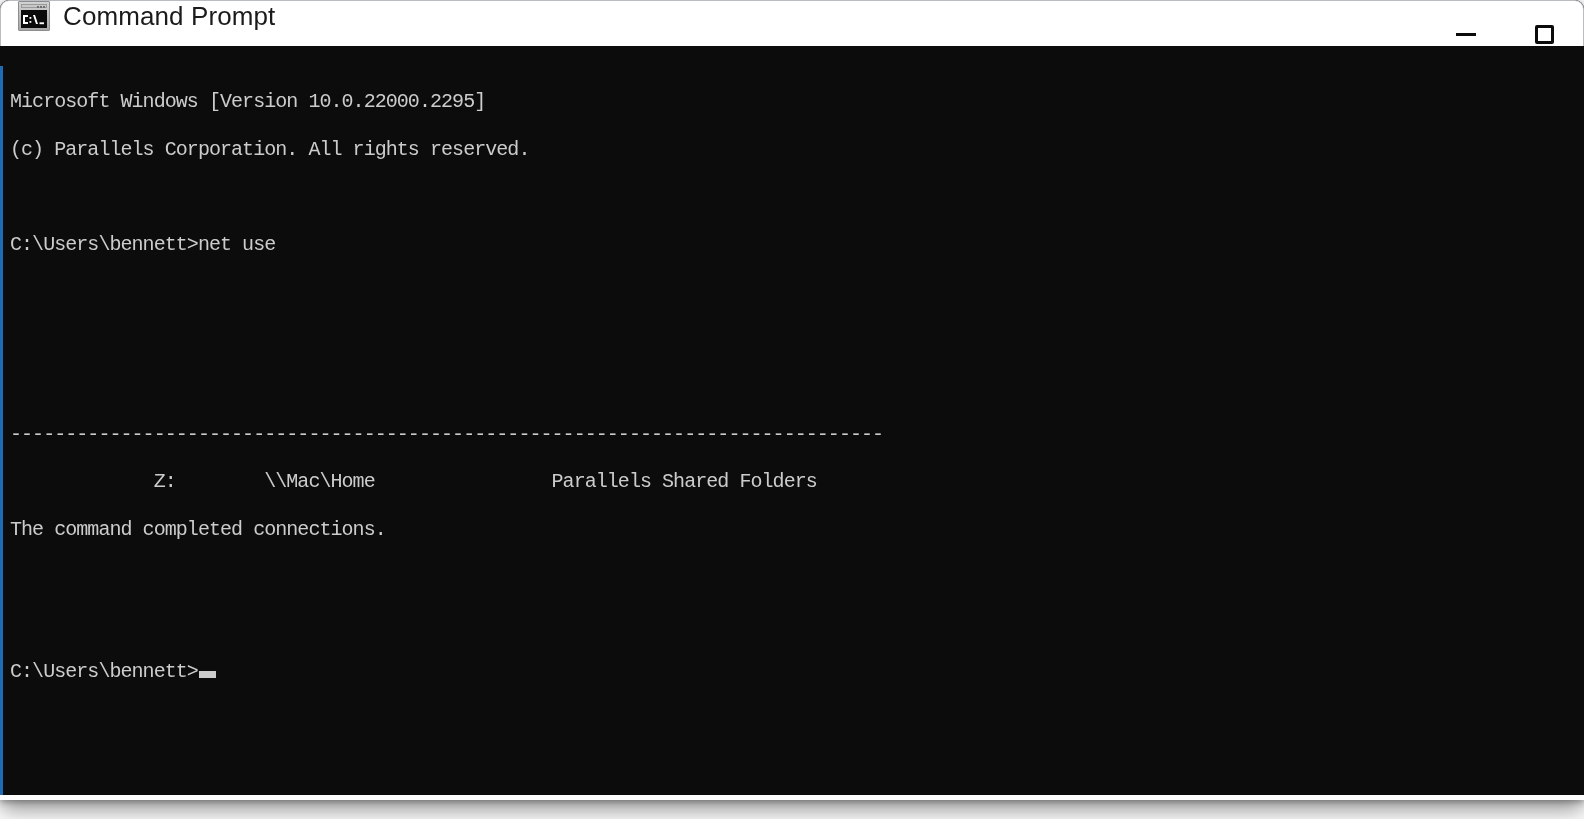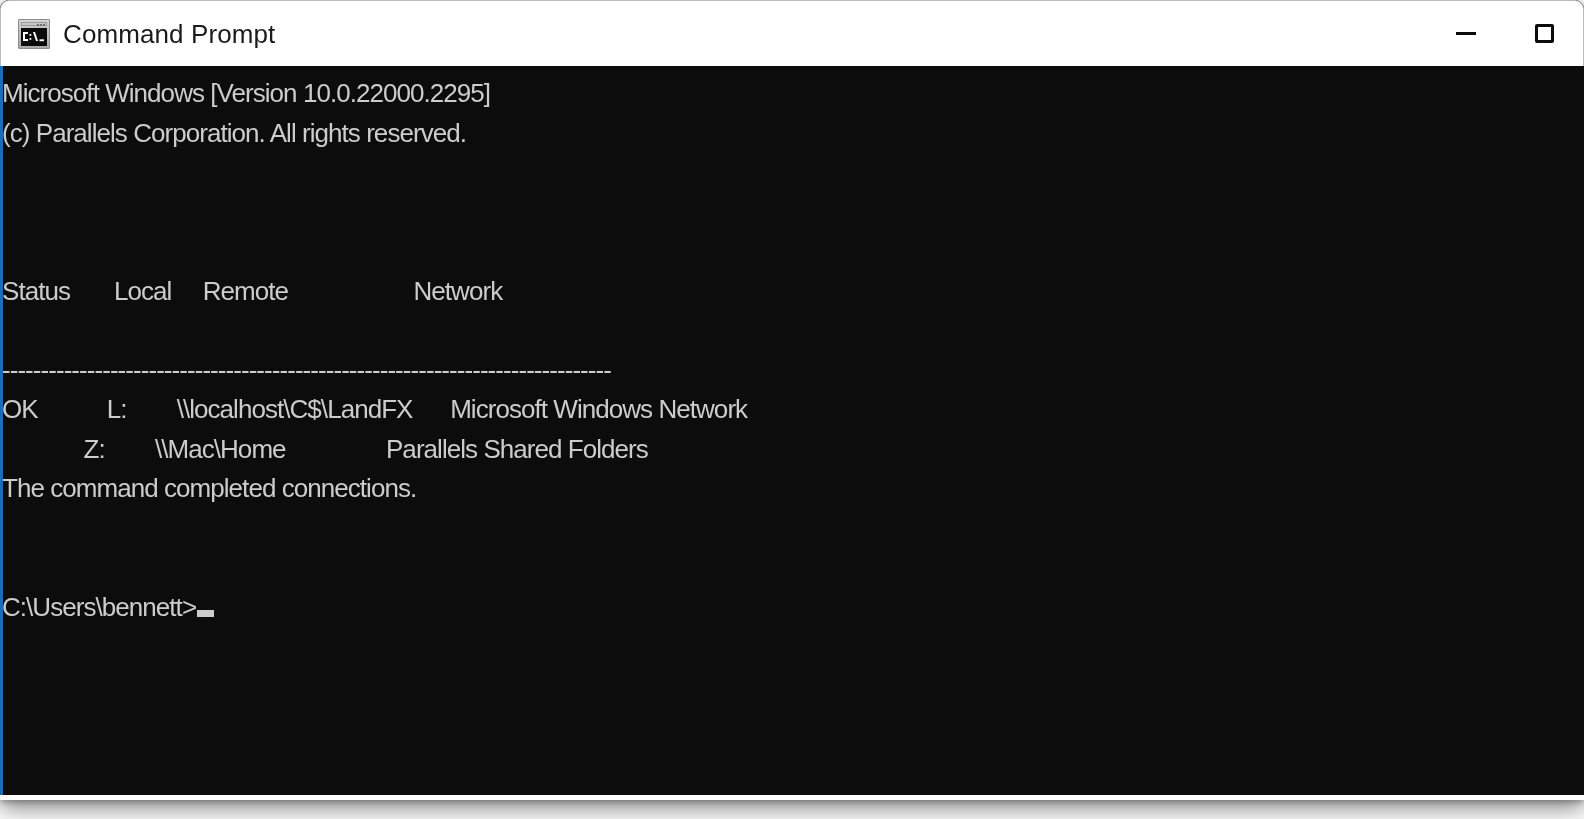--- a/index.html
+++ b/index.html
@@ -48,28 +48,28 @@
     background: #0c0c0c;
     z-index: 1;
   }
 
   
   #titlebar {
     position: absolute;
     left: 0;
     top: 0;
     width: 1584px;
-    height: 66px;
+    height: 46px;
     background: #ffffff;
     border-top: 1px solid #b9bdc2;
     border-left: 1px solid #b9bdc2;
     border-right: 1px solid #b9bdc2;
     border-radius: 9px 9px 0 0;
     display: flex;
-    align-items: center;
+    align-items: flex-start;
     z-index: 3;
   }
 
   #titlebar-left {
     display: flex;
     align-items: center;
     padding-left: 17px;
     flex: 0 0 auto;
   }
 
@@ -179,28 +179,28 @@
 
   #terminal-screen {
     position: absolute;
     left: 0;
     top: 0;
     padding: 8px 0 0 2px;
     width: 1584px;
   }
 
   .term-line {
-    font-family: Liberation Sans, sans-serif;
-    font-size: 26px;
+    font-family: Liberation Mono, monospace;
+    font-size: 20px;
     line-height: 39.5px;
     height: 39.5px;
     color: #cccccc;
     white-space: pre;
     letter-spacing: -0.95px;
-    margin: 0;
+    margin: 8px;
   }
   .term-line.blank { color: transparent; }
 
   
   #cursor-line {
     position: relative;
     display: block;
   }
   #cursor-line .cursor-text { }
   #cursor-line .cursor-block {
@@ -258,26 +258,25 @@
 
     </div>
 
     <div id="terminal">
       <div id="terminal-accent"></div>
       <div id="terminal-screen">
 
         <div class="term-line">Microsoft Windows [Version 10.0.22000.2295]</div>
         <div class="term-line">(c) Parallels Corporation. All rights reserved.</div>
         <div class="term-line blank"></div>
-        <div class="term-line blank"></div>
-        <div class="term-line blank"></div>
-        <div class="term-line">Status       Local     Remote                    Network</div>
+        <div class="term-line">C:\Users\bennett&gt;net use</div>
+        <div class="term-line blank"></div>
+        <div class="term-line blank"></div>
         <div class="term-line blank"></div>
         <div class="term-line">-------------------------------------------------------------------------------</div>
-        <div class="term-line">OK           L:        \\localhost\C$\LandFX      Microsoft Windows Network</div>
         <div class="term-line">             Z:        \\Mac\Home                Parallels Shared Folders</div>
         <div class="term-line">The command completed connections.</div>
         <div class="term-line blank"></div>
         <div class="term-line blank"></div>
 
         <div class="term-line" id="cursor-line"><span class="cursor-text">C:\Users\bennett&gt;</span><span class="cursor-block"></span></div>
 
       </div>
     </div>
 

